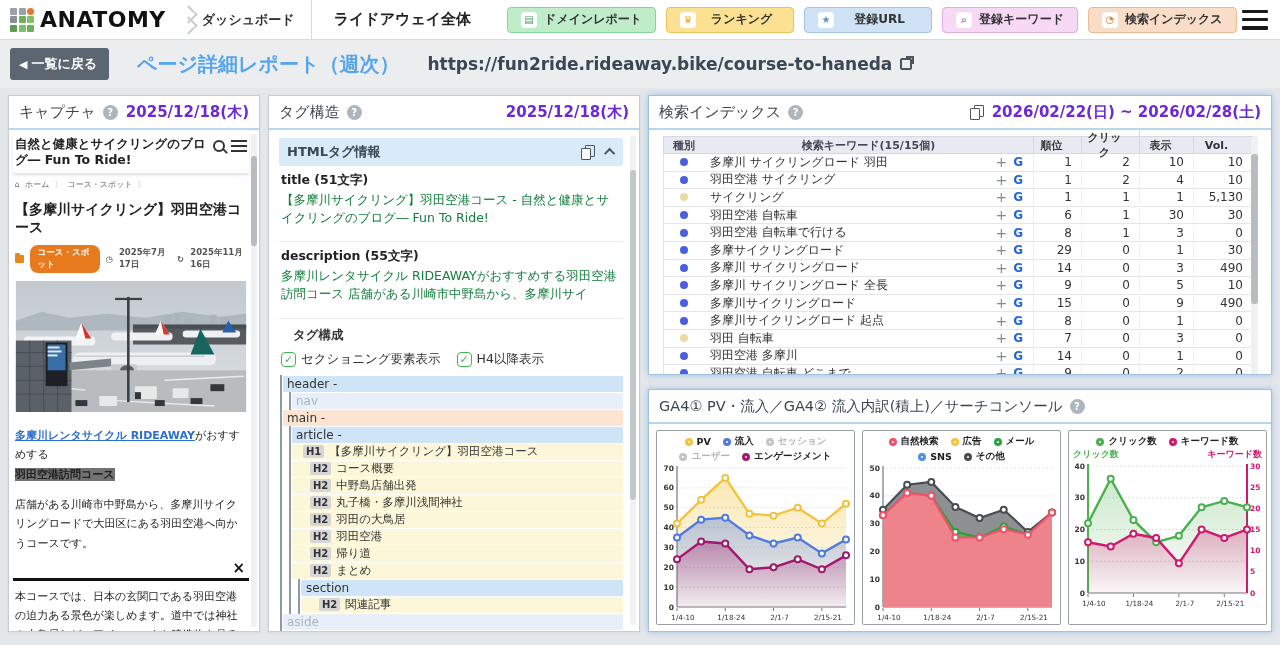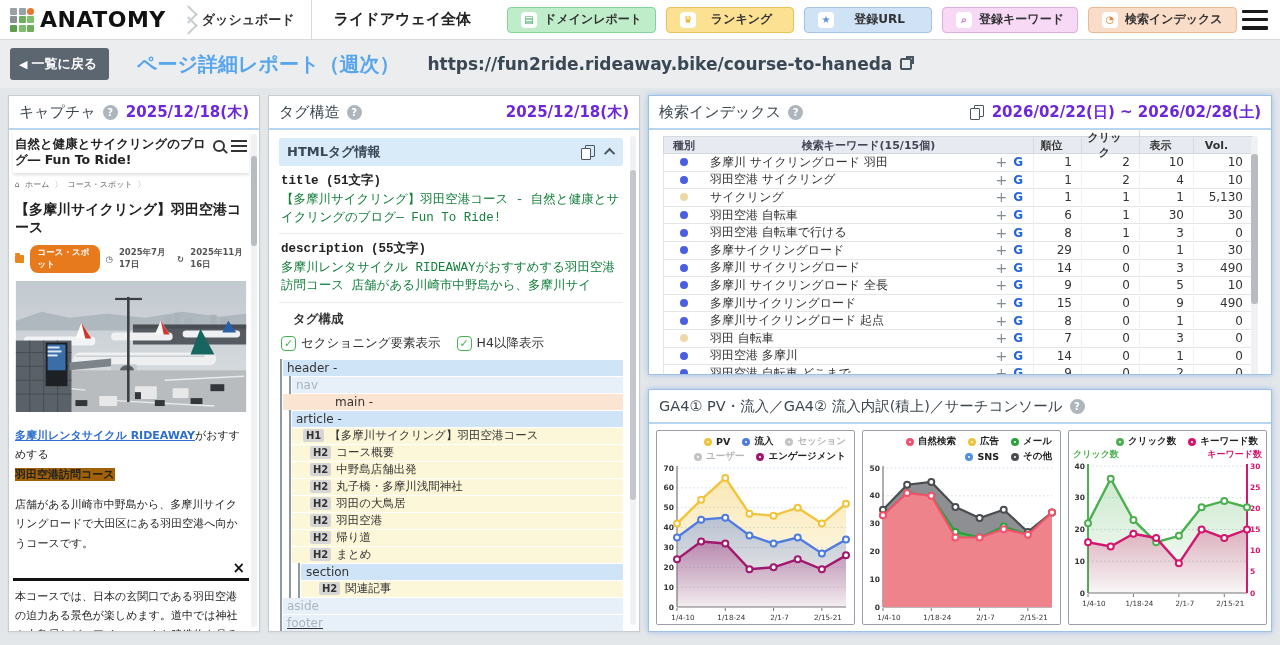--- a/index.html
+++ b/index.html
@@ -66,32 +66,32 @@
   .cap-bc{font-size:8px;color:#666;display:flex;align-items:center;gap:5px;margin:4px 0 10px 2px;}
   .cap-bc .sep{color:#999;}
   .cap-article-title{font-size:14px;font-weight:800;margin:2px 2px 8px 2px;line-height:1.3;}
   .cap-meta{display:flex;align-items:center;gap:6px;margin:0 2px 8px 2px;font-size:8.5px;font-weight:700;color:#555;}
   .folder{width:11px;height:8px;background:#e8871e;border-radius:1px;position:relative;}
   .folder::before{content:"";position:absolute;top:-2px;left:0;width:5px;height:2px;background:#e8871e;border-radius:1px 1px 0 0;}
   .cat-badge{background:#e87a1e;color:#fff;border-radius:8px;padding:2px 8px;font-size:8.5px;font-weight:700;}
   .cap-photo{width:100%;border-radius:4px;display:block;margin:4px 0 14px 0;}
   .cap-link-block{margin:8px 2px 10px 2px;line-height:1.8;font-size:11px;}
   .cap-link{color:#2d6fd0;font-weight:700;text-decoration:underline;}
-  .cap-hl{background:#a16207;font-weight:700;}
+  .cap-hl{background:#737373;font-weight:700;}
   .cap-p{font-size:11px;line-height:1.75;margin:8px 2px;}
   .cap-close-row{text-align:right;padding-right:4px;font-size:15px;font-weight:700;color:#111;line-height:1;}
   .cap-rule{border:none;border-top:3px solid #111;margin:2px 0 6px 0;}
 
   
   .tag-body{position:relative;height:501px;padding:8px 16px 0 10px;overflow:hidden;}
   .tag-scroll{position:absolute;right:3px;top:6px;bottom:6px;width:6px;background:#f0f1f2;border-radius:3px;}
   .tag-thumb{position:absolute;right:3px;top:40px;width:6px;height:330px;background:#c3c7cb;border-radius:3px;}
   .sec-hd{background:#d9eaf8;display:flex;align-items:center;padding:5px 8px;font-size:13px;font-weight:700;color:#3a4754;border-radius:2px;}
   .sec-hd .icons{margin-left:auto;display:flex;align-items:center;gap:12px;}
-  .tag-field{padding:6px 2px 6px 2px;border-bottom:1px solid #e8eaec;font-family:Liberation Mono, monospace;}
+  .tag-field{padding:6px 2px 14px 2px;border-bottom:1px solid #e8eaec;}
   .tag-field:last-child{border-bottom:none;}
   .tag-label{font-size:12.5px;font-weight:700;color:#222;margin-bottom:2px;}
   .tag-value{font-size:12.5px;color:#15803d;line-height:1.45;}
   .tag-kousei{font-size:12.5px;font-weight:700;margin:8px 2px 7px 14px;}
   .chk-row{display:flex;align-items:center;gap:16px;margin:0 2px 8px 2px;font-size:12.5px;color:#333;}
   .chk{display:flex;align-items:center;gap:5px;}
   .chk-box{width:15px;height:15px;border:1.5px solid #44b54e;border-radius:4px;color:#44b54e;font-size:11px;font-weight:700;display:flex;align-items:center;justify-content:center;background:#fff;}
   .tree{margin:2px 0 10px 0;font-size:12px;}
   .tree-row{position:relative;height:16px;display:flex;align-items:center;margin-bottom:1px;}
   .tree-bar{position:absolute;top:-1px;bottom:-1px;width:1.5px;background:#8d9aa6;}
@@ -123,21 +123,21 @@
   .tbl-head .c-kw{justify-content:center;border-right:1px solid #d5dade;}
   .tbl-head .c-num{text-align:center;padding-right:12px;border-right:1px solid #d5dade;}
   .dot{display:inline-block;width:8px;height:8px;border-radius:50%;}
   .tbl-scroll{position:absolute;right:-5px;top:0;bottom:0;width:7px;background:#f0f1f2;border-radius:3px;}
   .tbl-thumb{position:absolute;right:-5px;top:18px;width:7px;height:150px;background:#b8bcc0;border-radius:3px;}
 
   
   .ga-hd .panel-title{font-size:14.5px;}
   .ga-body{display:flex;gap:7px;padding:6px 7px;}
   .chart-box{width:201px;height:195px;border:1px solid #9aa0a6;border-radius:2px;background:#fff;position:relative;}
-  .legend{display:flex;flex-wrap:wrap;justify-content:flex-end;padding:4px 2px 0 2px;row-gap:2px;}
+  .legend{display:flex;flex-wrap:wrap;justify-content:center;padding:4px 2px 0 2px;row-gap:2px;}
   .lg-item{display:flex;align-items:center;gap:4px;margin:0 6px;font-size:9.5px;font-weight:700;color:#222;}
   .lg-item.inactive{color:#b5b5b5;}
   .lg-ring{width:8px;height:8px;border-radius:50%;background:#fff;border:3px solid #000;}
   .axis-titles{display:flex;justify-content:space-between;font-size:9px;font-weight:700;padding:0 4px;}
 </style>
 </head>
 <body>
 
 <div class="topbar">
   <div class="logo">
@@ -365,21 +365,21 @@
             <span class="tree-bg" style="left: 13px;"></span>
             <span class="tree-bar" style="left: 1px;"></span>
             <span class="tree-bar" style="left: 10px;"></span>
             <span class="tree-content" style="padding-left: 17px;">
               <span class="tree-tag">nav</span>
             </span>
           </div>
           <div class="tree-row t-main">
             <span class="tree-bg" style="left: 4px;"></span>
             <span class="tree-bar" style="left: 1px;"></span>
-            <span class="tree-content" style="padding-left: 8px; margin-left: 48px;">
+            <span class="tree-content" style="padding-left: 8px;">
               <span class="tree-tag">main  -</span>
             </span>
           </div>
           <div class="tree-row t-section">
             <span class="tree-bg" style="left: 13px;"></span>
             <span class="tree-bar" style="left: 1px;"></span>
             <span class="tree-bar" style="left: 10px;"></span>
             <span class="tree-content" style="padding-left: 17px;">
               <span class="tree-tag">article  -</span>
             </span>

